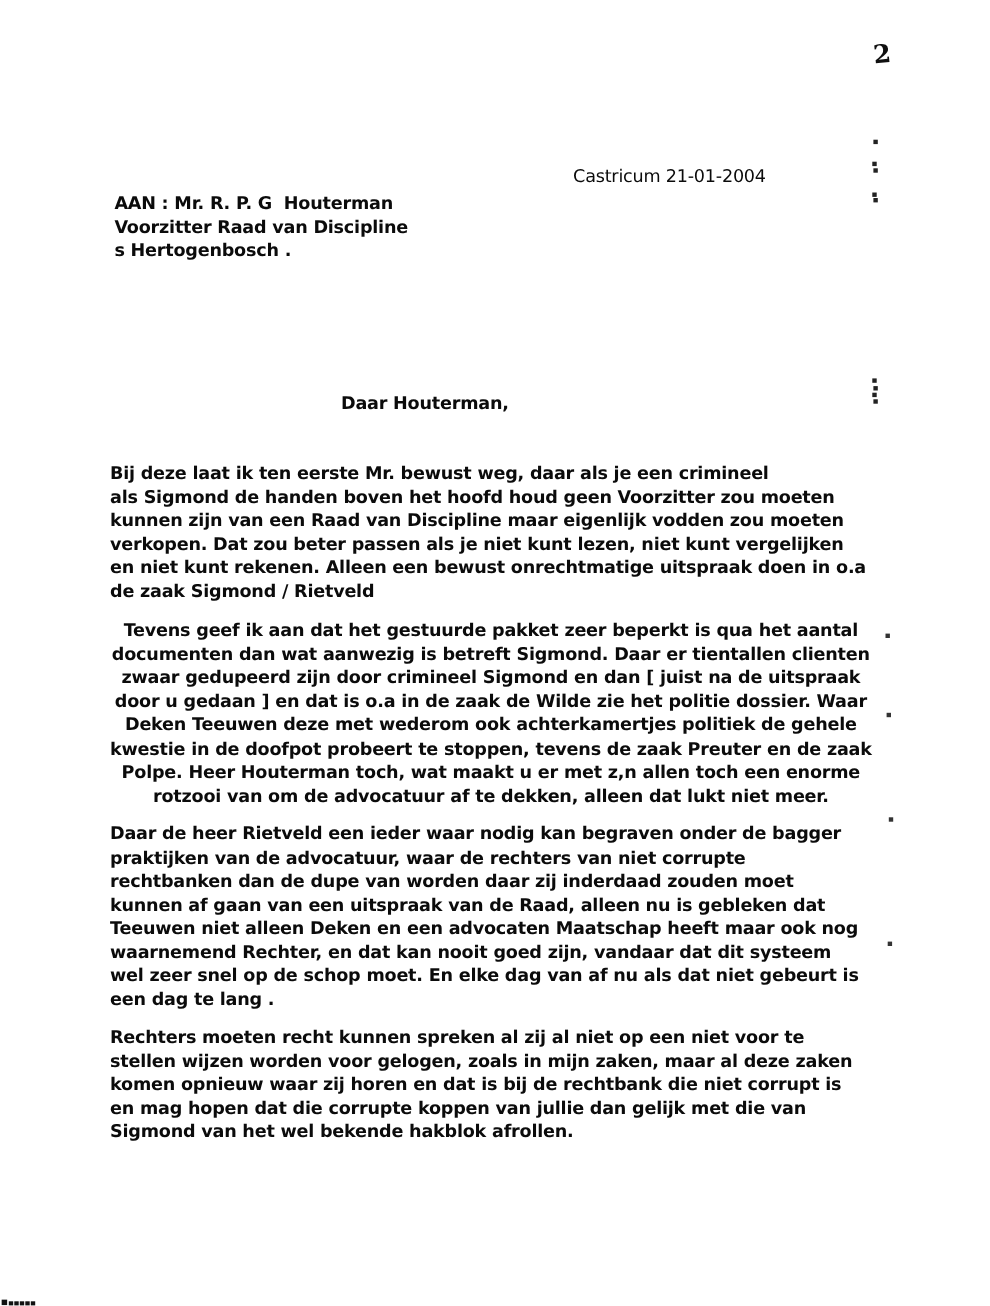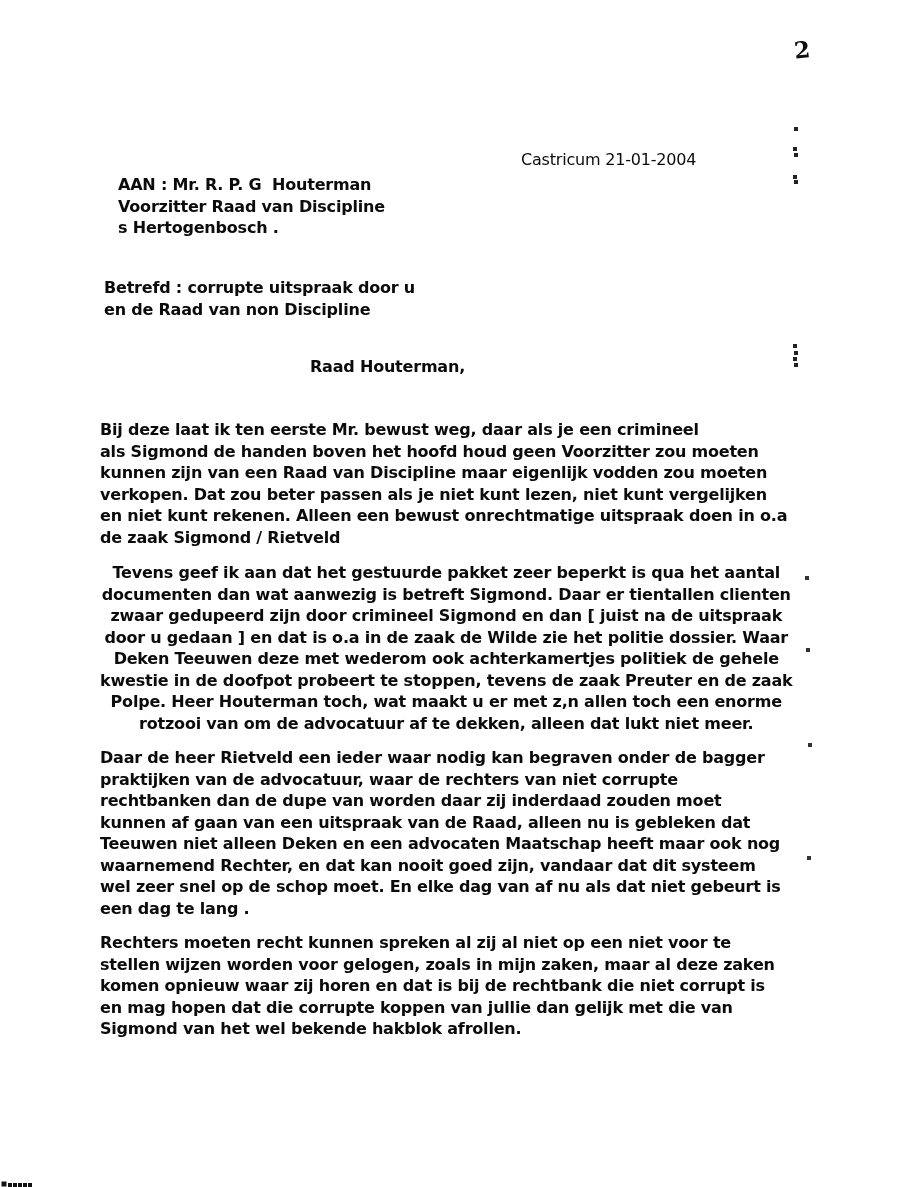--- a/index.html
+++ b/index.html
@@ -34,21 +34,21 @@
     letter-spacing: 0px;
     white-space: pre;
   }
   .block {
     font-size: 16px;
     font-weight: 700;
     letter-spacing: -0.2px;
     line-height: 21.5px;
     white-space: pre;
   }
-  .recipient { left: 118px; top: 174px; }
+  .recipient { left: 104px; top: 174px; }
   .subject   { left: 104px; top: 277px; }
   .salutation{ left: 310px; top: 356px; }
   .para-1 { left: 100px; top: 419px; }
   .para-2 { left: 100px; top: 562px; text-align: center; }
   .para-3 { left: 100px; top: 747px; }
   .para-4 { left: 100px; top: 932px; }
 
   
   .artifact-dots {
     left: 0; top: 0;
@@ -82,24 +82,22 @@
 <div class="page">
 
   <div class="abs page-number">2</div>
 
   <div class="abs date-line block" style="font-weight:400;margin-top:18px;">Castricum 21-01-2004</div>
 
   <div class="abs block recipient">AAN : Mr. R. P. G  Houterman
 Voorzitter Raad van Discipline
 s Hertogenbosch .</div>
 
-  <div class="abs block subject">Betrefd : corrupte uitspraak door u
-en de Raad van non Discipline</div>
 
-  <div class="abs block salutation">Raad Houterman,</div>
+  <div class="abs block salutation">Daar Houterman,</div>
 
   <div class="abs block para-1">Bij deze laat ik ten eerste Mr. bewust weg, daar als je een crimineel
 als Sigmond de handen boven het hoofd houd geen Voorzitter zou moeten
 kunnen zijn van een Raad van Discipline maar eigenlijk vodden zou moeten
 verkopen. Dat zou beter passen als je niet kunt lezen, niet kunt vergelijken
 en niet kunt rekenen. Alleen een bewust onrechtmatige uitspraak doen in o.a
 de zaak Sigmond / Rietveld</div>
 
   <div class="abs block para-2">Tevens geef ik aan dat het gestuurde pakket zeer beperkt is qua het aantal
 documenten dan wat aanwezig is betreft Sigmond. Daar er tientallen clienten

